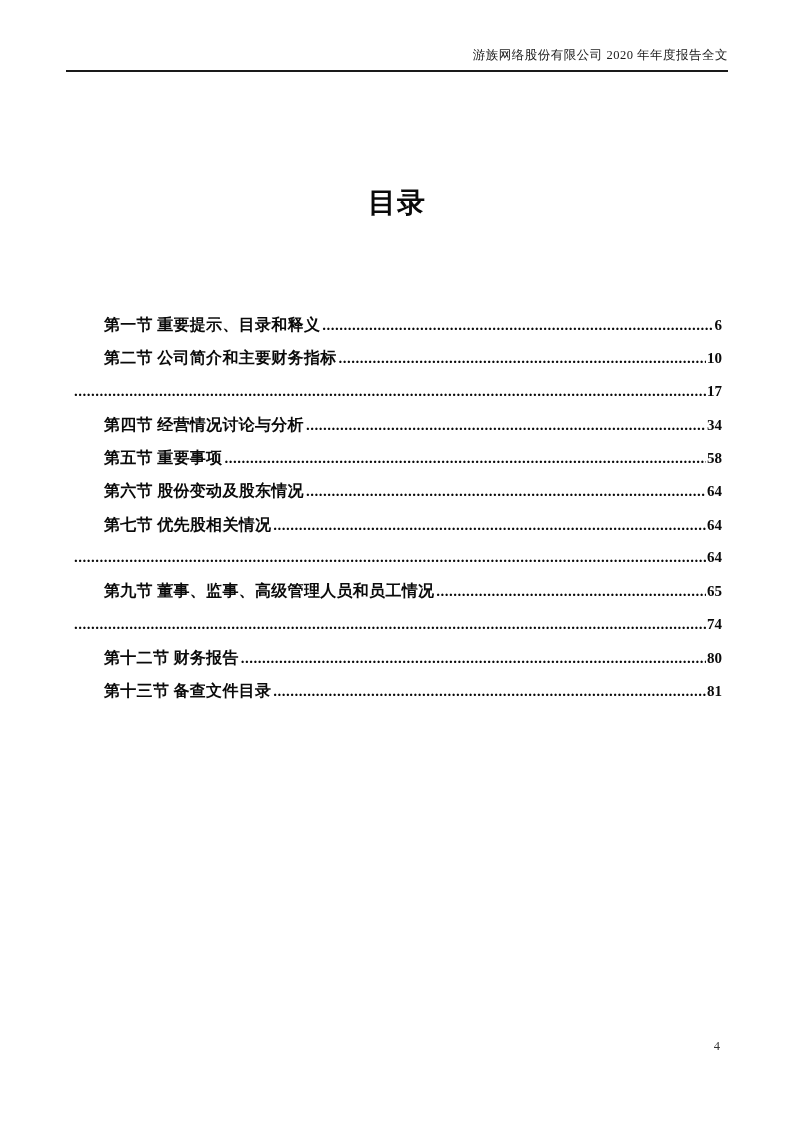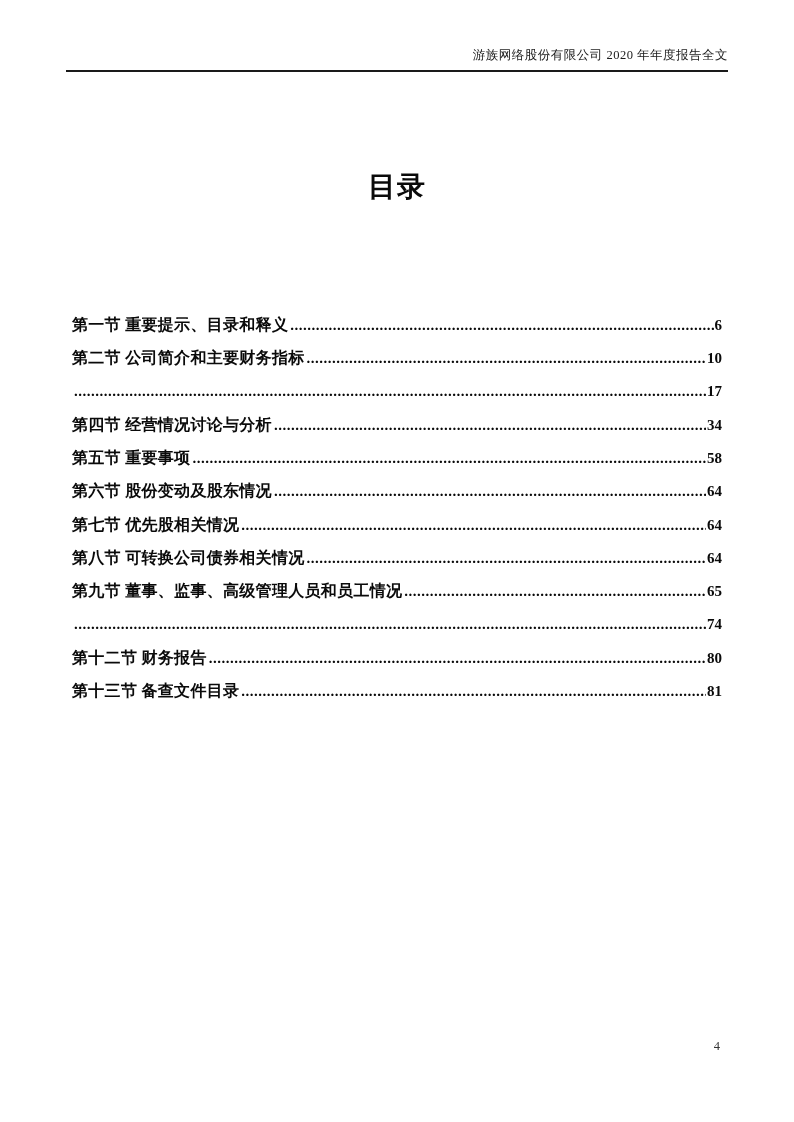--- a/index.html
+++ b/index.html
@@ -27,21 +27,21 @@
     padding-bottom: 6px;
   }
   .header-text {
     font-size: 12.5px;
     letter-spacing: 0.5px;
     color: #1a1a1a;
     white-space: nowrap;
   }
   .doc-title {
     position: absolute;
-    top: 168px;
+    top: 184px;
     left: 0;
     width: 100%;
     text-align: center;
     font-size: 28px;
     font-weight: bold;
     letter-spacing: 1px;
     color: #0a0a0a;
   }
   .toc {
     position: absolute;
@@ -56,20 +56,21 @@
     line-height: 33.3px;
     font-size: 16px;
     font-weight: bold;
     color: #0a0a0a;
     cursor: pointer;
     text-decoration: none;
   }
   .toc-label {
     white-space: nowrap;
     letter-spacing: 0.3px;
+    margin-left: 32px;
   }
   .toc-leader {
     flex: 1;
     overflow: hidden;
     white-space: nowrap;
     margin: 0 1px 0 2px;
     font-size: 15px;
     letter-spacing: 0.5px;
   }
   .toc-leader::after {
@@ -138,21 +139,20 @@
     <span class="toc-page">64</span>
   </div>
 
   <div class="toc-item">
     <span class="toc-label">第七节 优先股相关情况</span>
     <span class="toc-leader"></span>
     <span class="toc-page">64</span>
   </div>
 
   <div class="toc-item">
-    <span class="toc-label">第八节 可转换公司债券相关情况</span>
     <span class="toc-leader"></span>
     <span class="toc-page">64</span>
   </div>
 
   <div class="toc-item">
     <span class="toc-label">第九节 董事、监事、高级管理人员和员工情况</span>
     <span class="toc-leader"></span>
     <span class="toc-page">65</span>
   </div>
 

